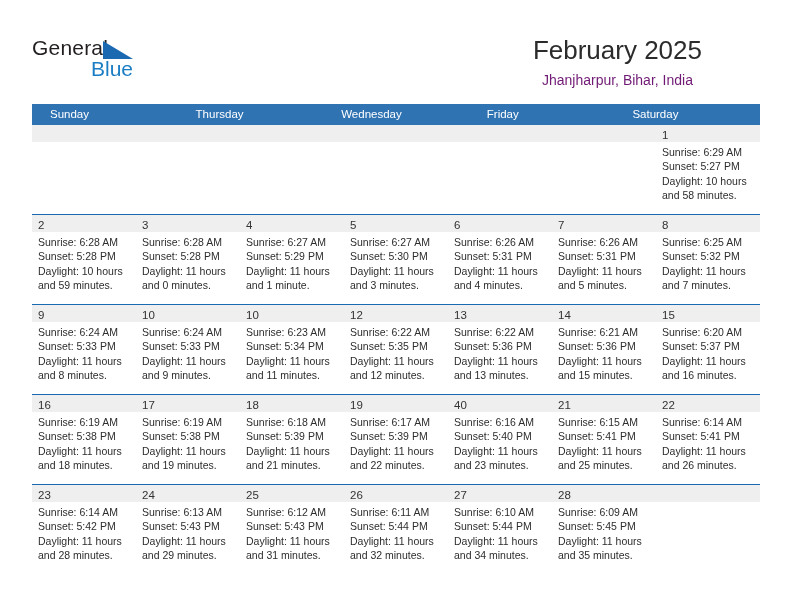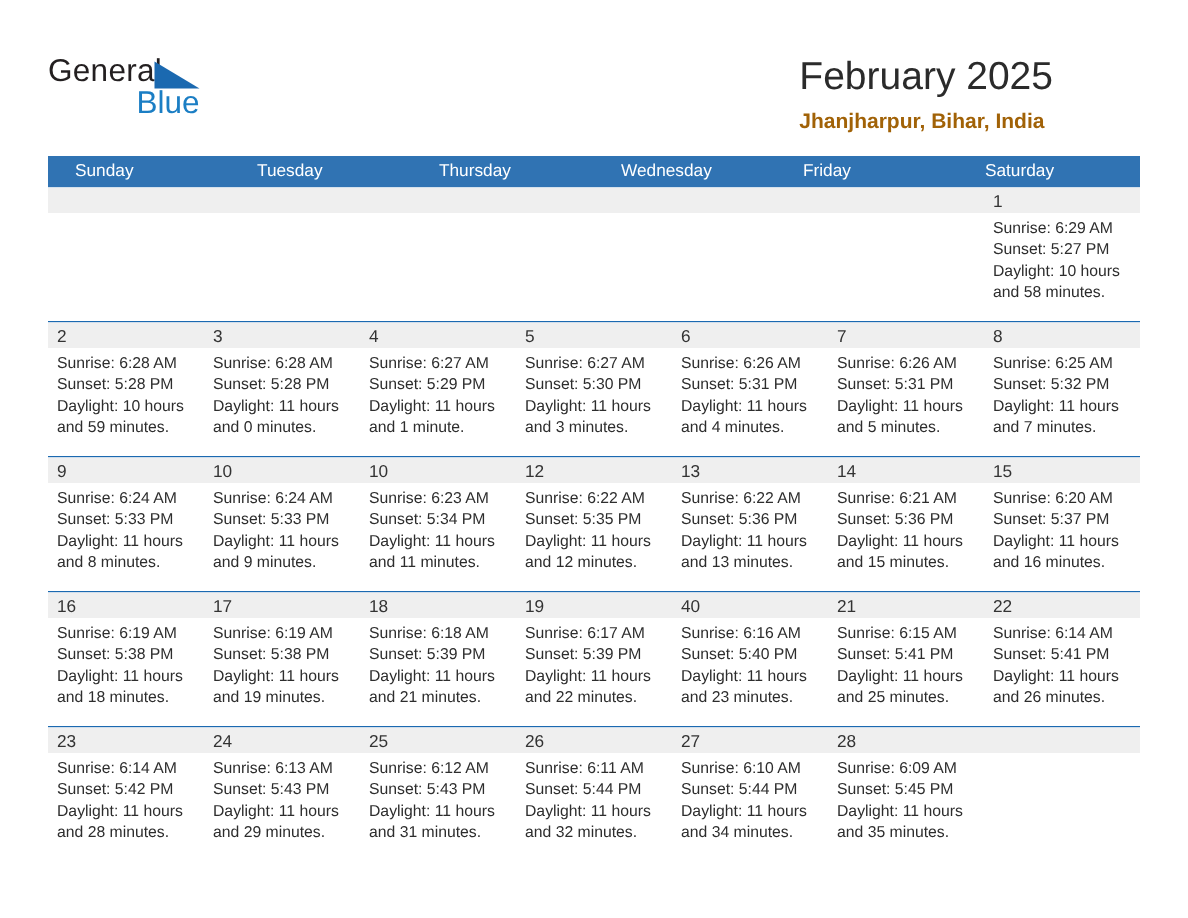--- a/index.html
+++ b/index.html
@@ -59,35 +59,34 @@
     left: 59px;
     top: 21px;
     font-size: 21px;
     color: #1b7ec4;
     font-family: "Liberation Sans", sans-serif;
   }
   .title-block {
     position: absolute;
     right: 34px;
     top: 34px;
-    text-align: left;
+    text-align: center;
   }
   .title {
     font-size: 26px;
     color: #2b2b2b;
     line-height: 32px;
     white-space: nowrap;
   }
   .subtitle {
     font-size: 14px;
-    color: #a16207;
+    color: #701a75;
     line-height: 20px;
     margin-top: 4px;
     white-space: nowrap;
-    font-weight: bold;
   }
 
   
   .calendar {
     position: absolute;
     left: 32px;
     top: 104px;
     width: 728px;
   }
   .dow-row {
@@ -157,21 +156,20 @@
     <div class="title-block">
       <div class="title">February 2025</div>
       <div class="subtitle">Jhanjharpur, Bihar, India</div>
     </div>
 
   </div>
 
   <div class="calendar">
     <div class="dow-row" id="dow-row">
         <div class="dow">Sunday</div>
-        <div class="dow">Tuesday</div>
         <div class="dow">Thursday</div>
         <div class="dow">Wednesday</div>
         <div class="dow">Friday</div>
         <div class="dow">Saturday</div>
       </div>
     <div id="weeks-container">
         <div class="week first">
           <div class="cell empty">
             <div class="daynum-band"><span class="daynum"></span></div>
           </div>

